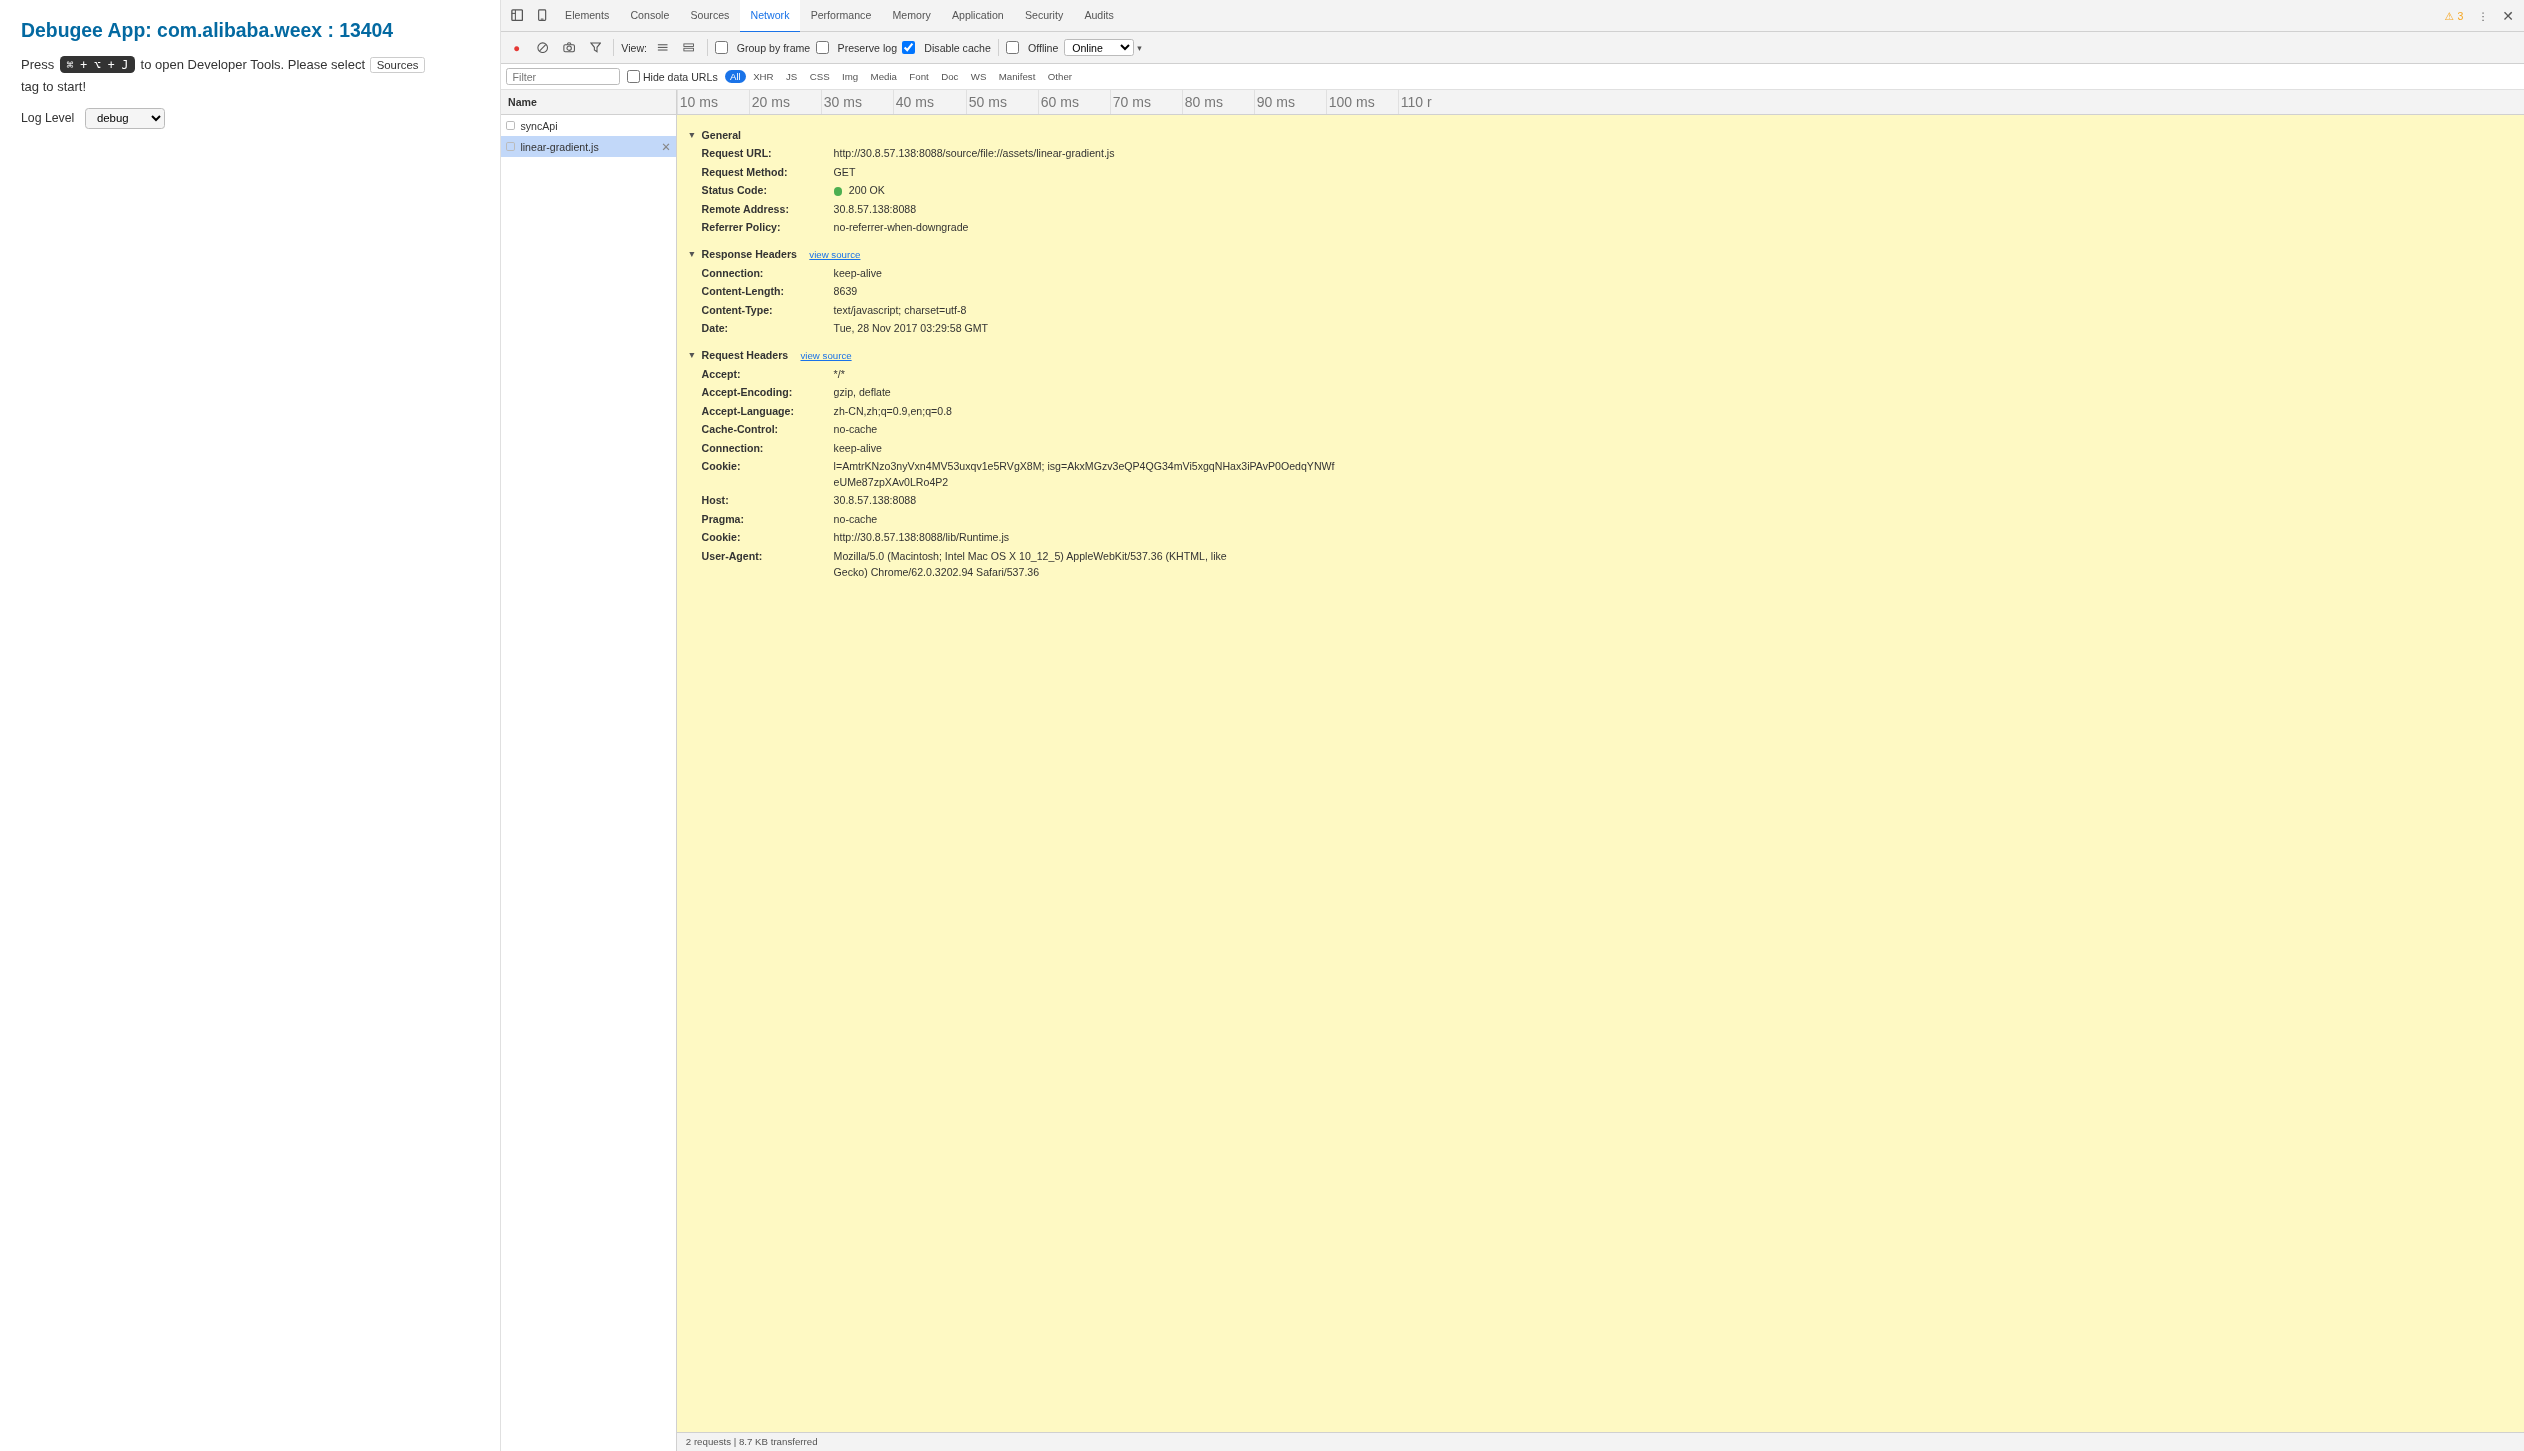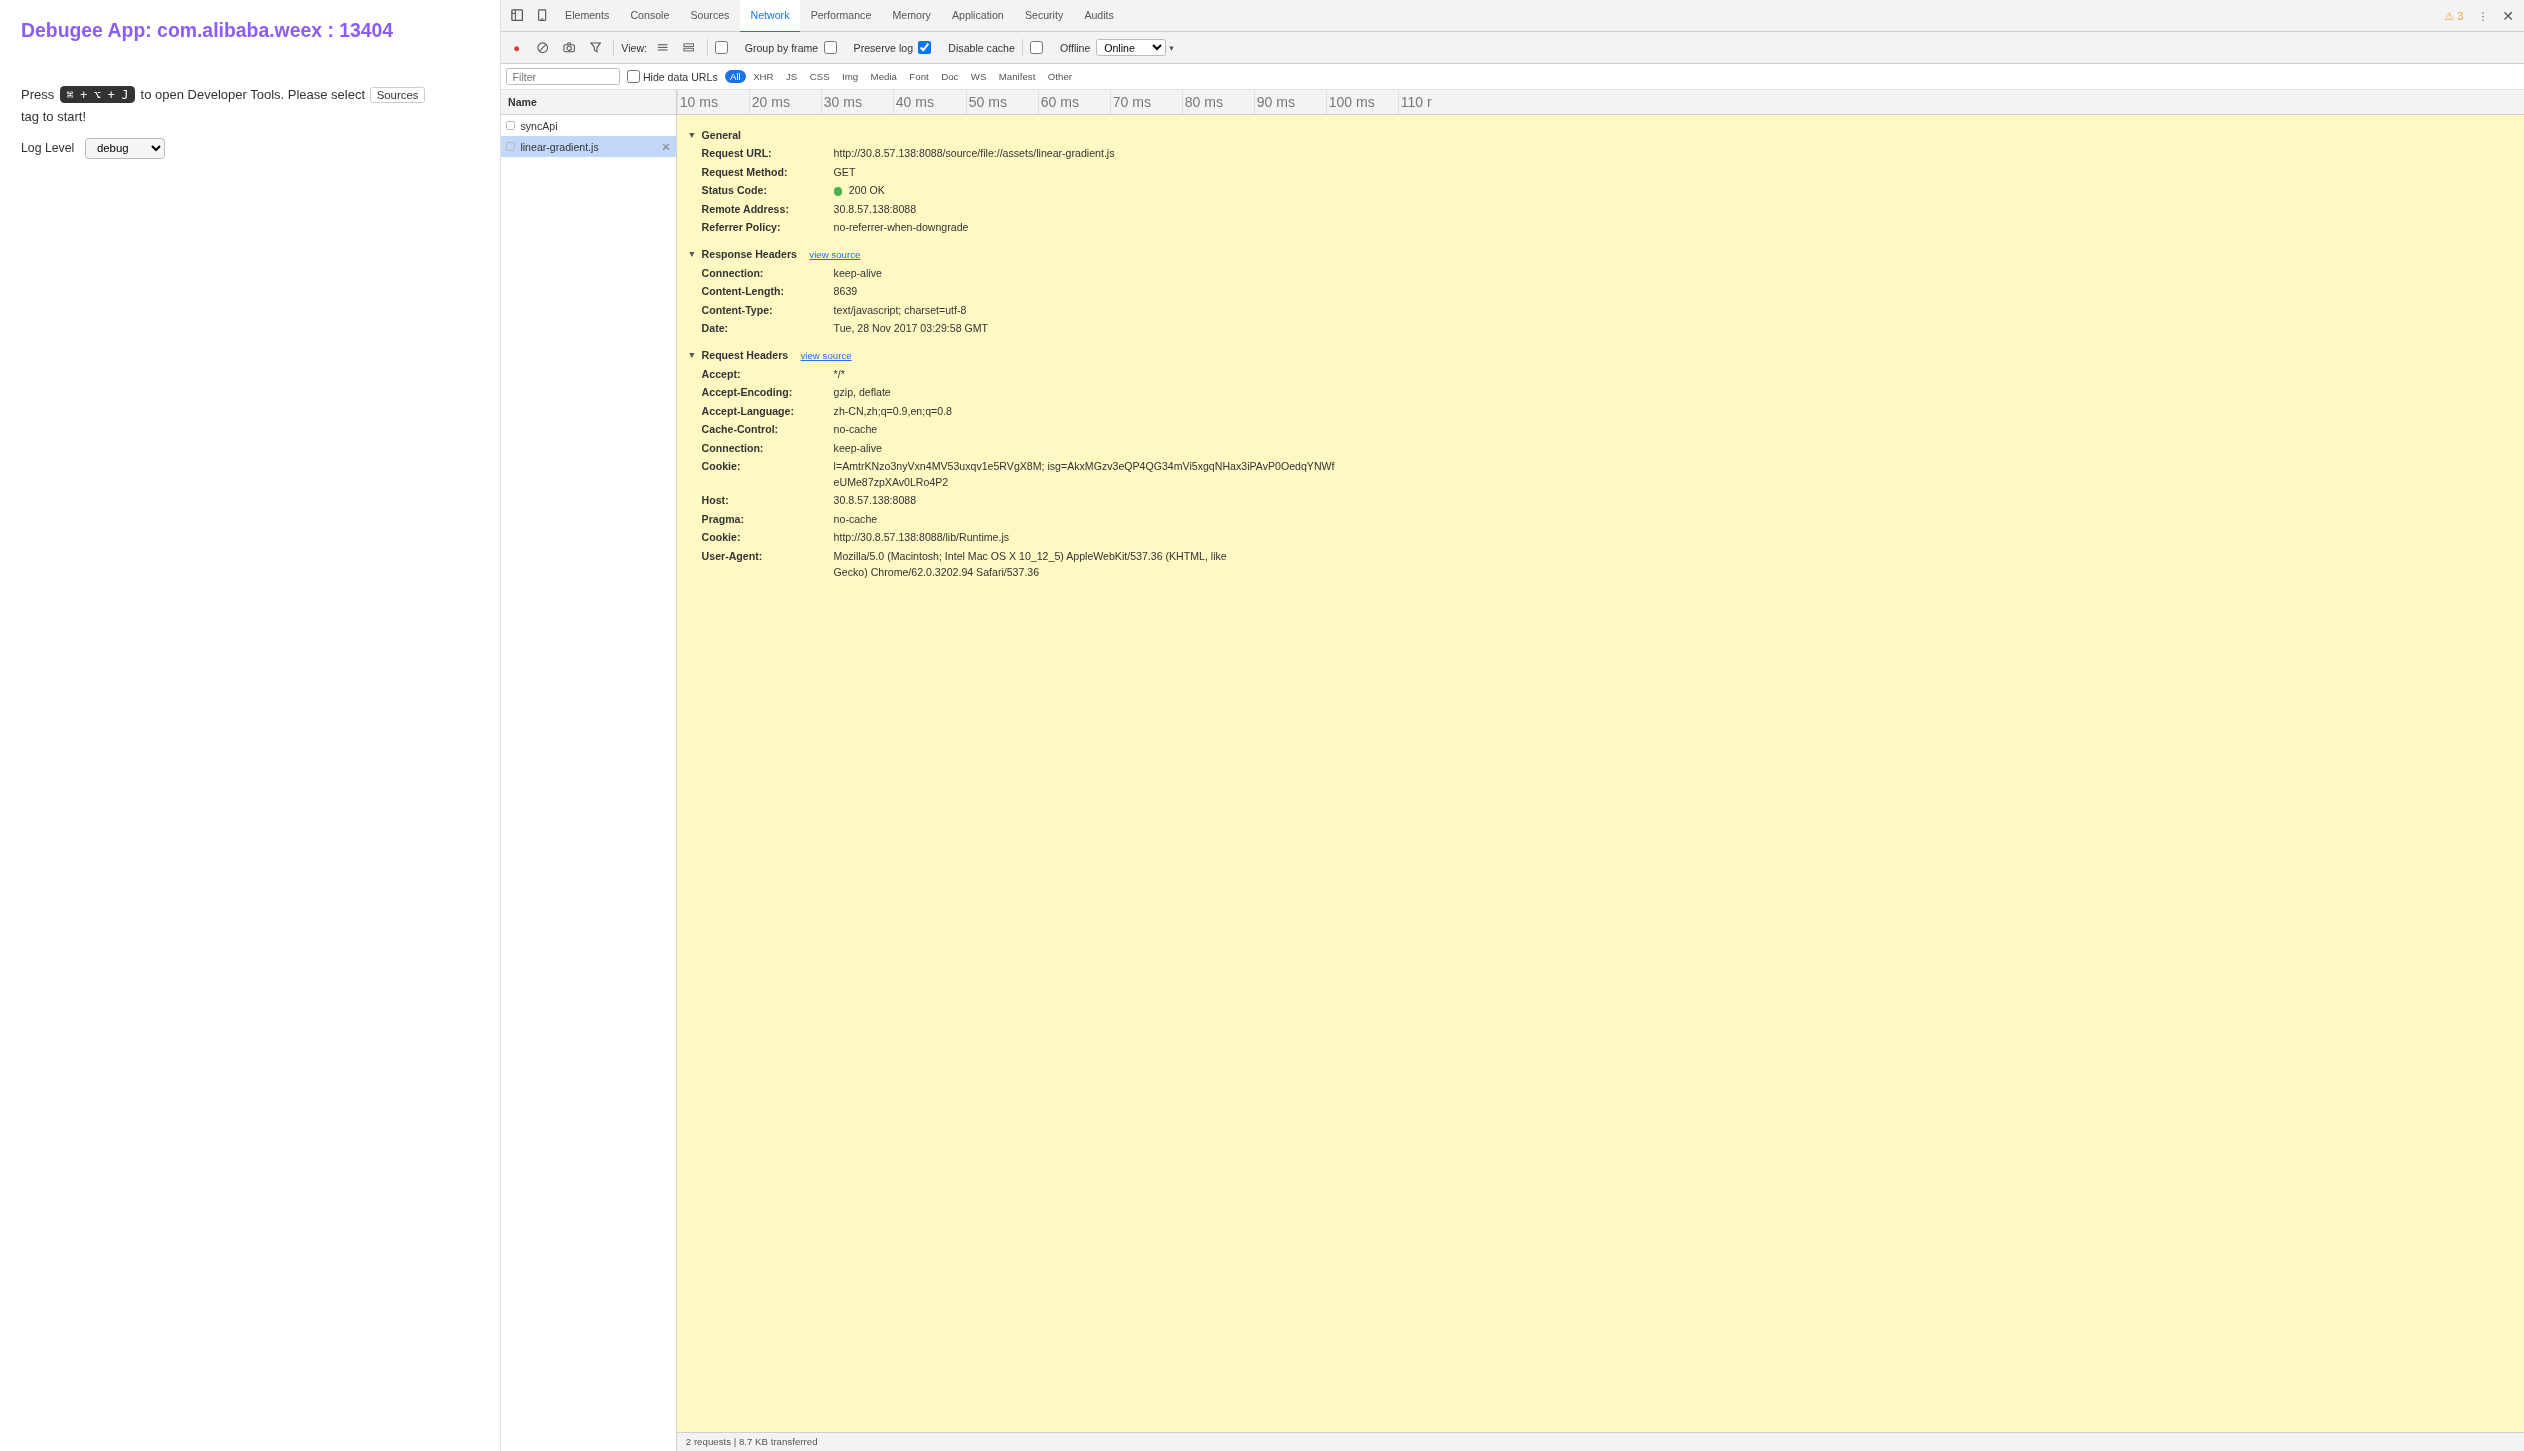--- a/index.html
+++ b/index.html
@@ -9,22 +9,22 @@
     .left-panel {
       width: 501px;
       flex-shrink: 0;
       padding: 17.6px 21px;
       background: #fff;
       border-right: 0.9px solid #e0e0e0;
     }
     .app-title {
       font-size: 19.4px;
       font-weight: 600;
-      color: #8b5cf6;
-      margin-bottom: 43px;
+      color: #0369a1;
+      margin-bottom: 13px;
       line-height: 1.3;
     }
     .instruction-line {
       font-size: 13px;
       color: #333;
       margin-bottom: 7px;
       display: flex;
       align-items: center;
       gap: 5.3px;
       flex-wrap: wrap;
@@ -173,21 +173,21 @@
       background: #d0d0d0;
       margin: 0 1.8px;
     }
     .toolbar-label {
       font-size: 10.6px;
       color: #333;
     }
     .toolbar-checkbox-item {
       display: flex;
       align-items: flex-end;
-      gap: 17px;
+      gap: 9px;
       font-size: 10.6px;
       color: #333;
       cursor: pointer;
     }
     .toolbar-checkbox-item input { cursor: pointer; }
     .toolbar-select-wrapper {
       display: flex;
       align-items: center;
       gap: 3.5px;
     }

